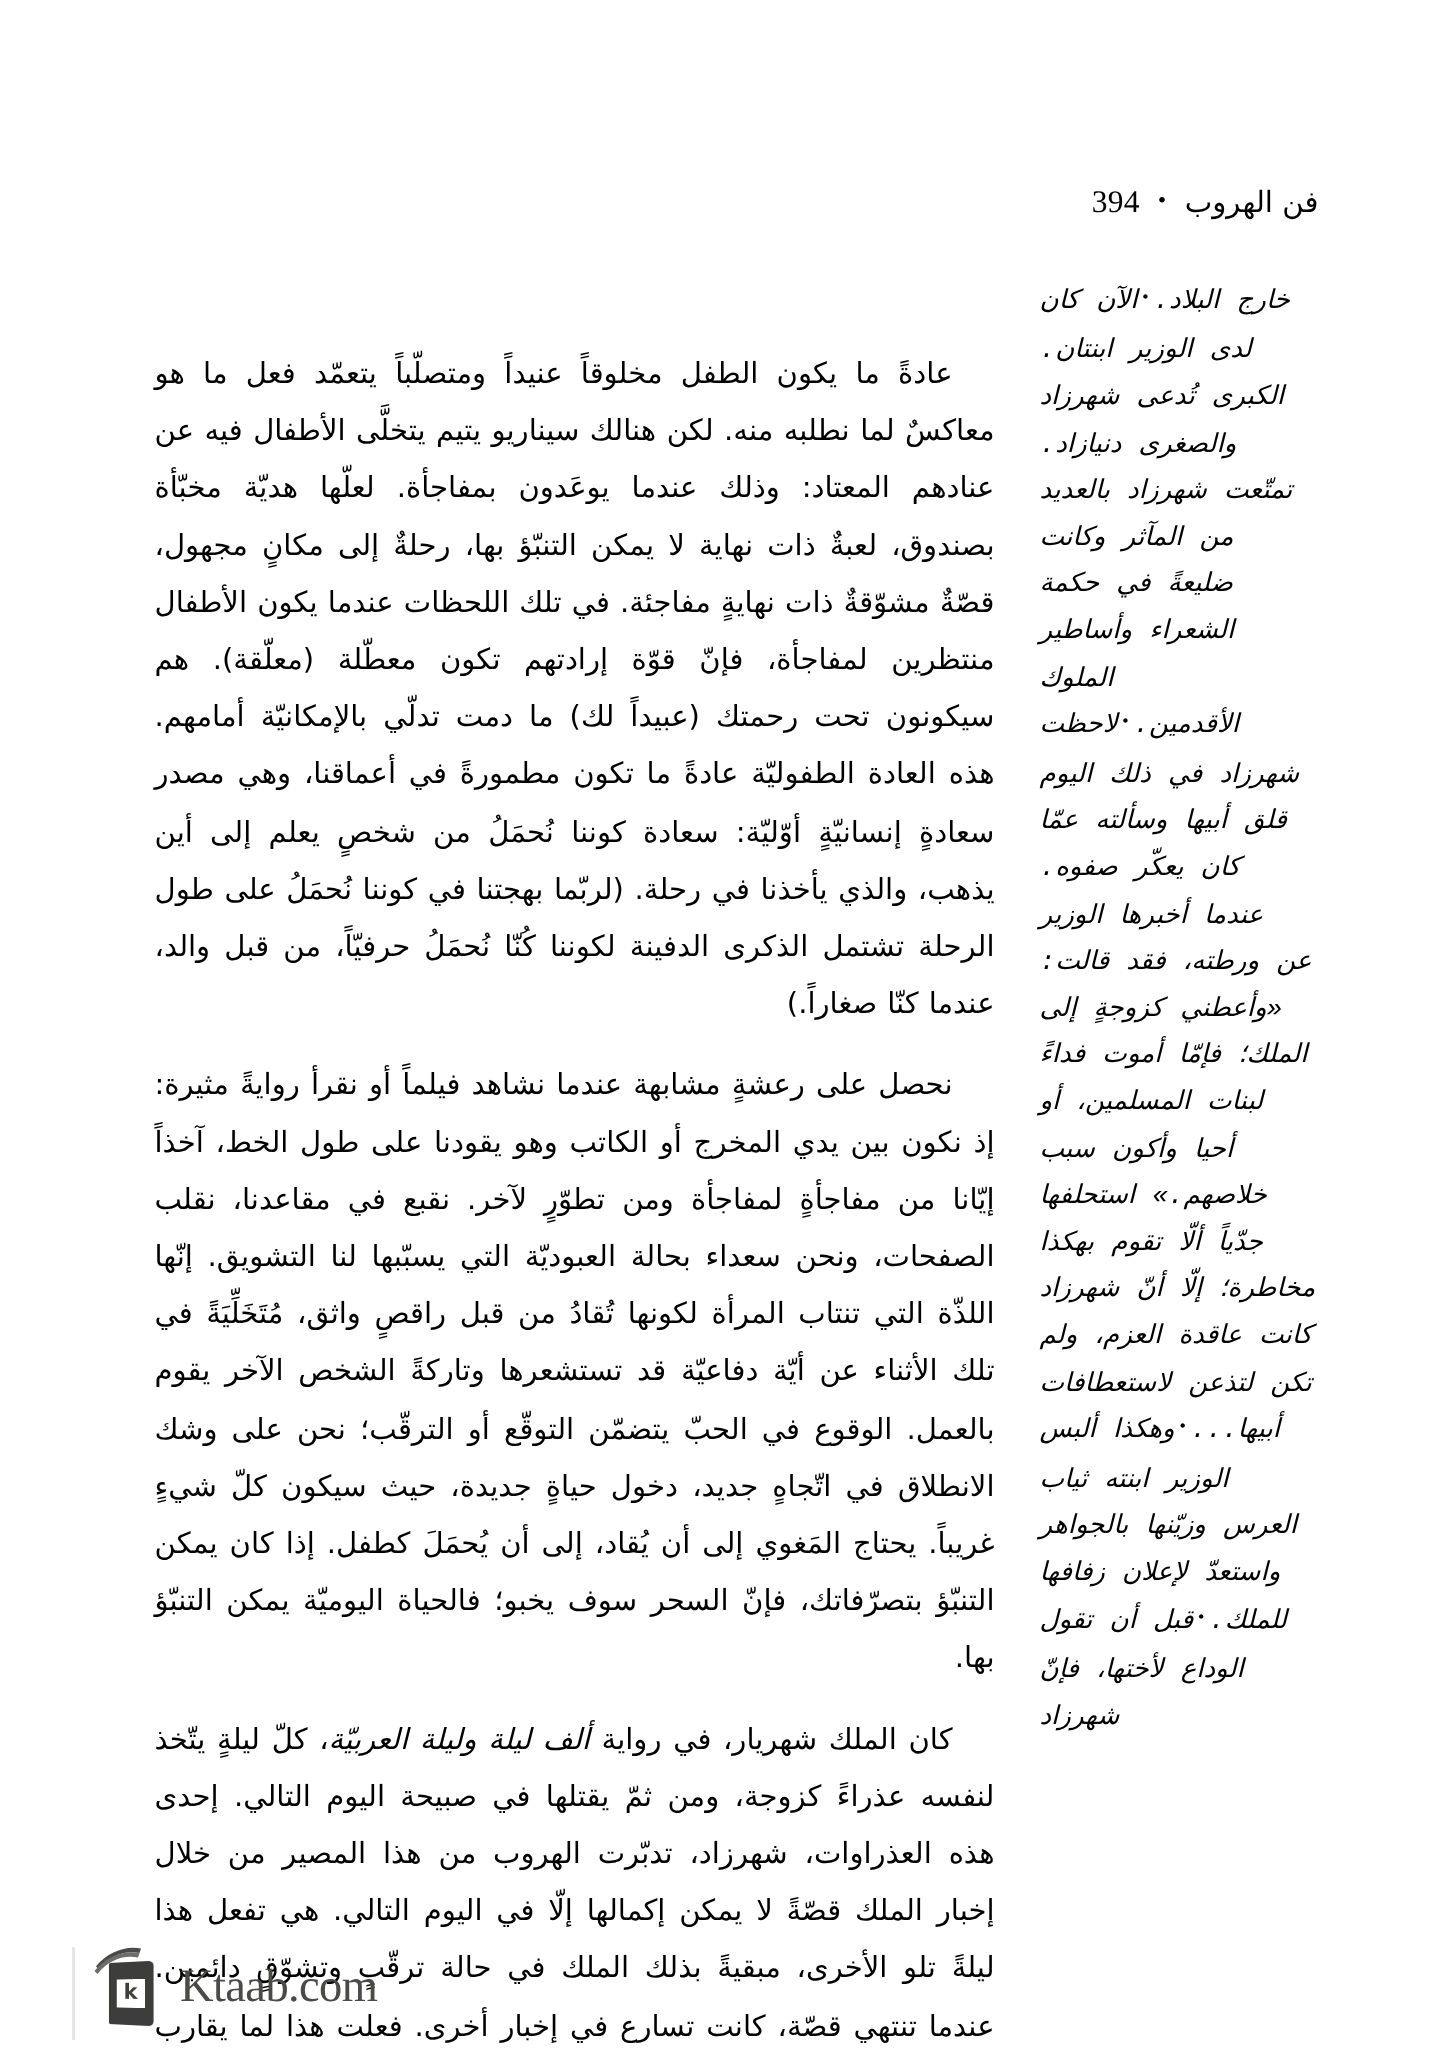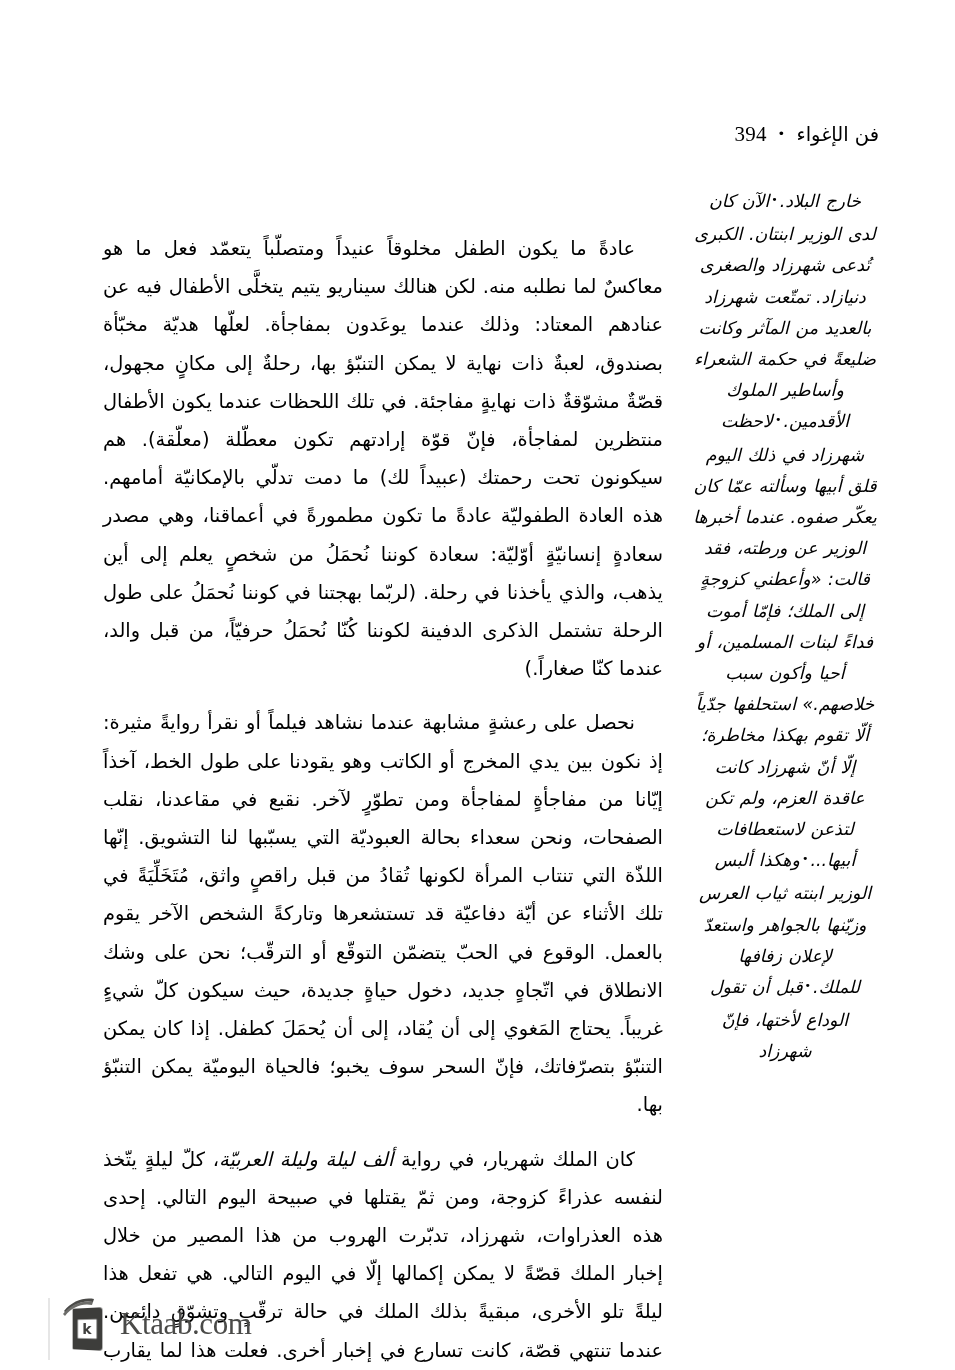--- a/index.html
+++ b/index.html
@@ -99,21 +99,22 @@
     direction: rtl;
     text-align: center;
     font-family: "DejaVu Sans", sans-serif;
     font-style: italic;
     font-size: 17.4px;
     line-height: 31.2px;
     word-spacing: 1px;
   }
   .margin-col p {
     margin: 0;
-    text-align: center;
+    text-align: left;
+    font-family: Liberation Mono, monospace;
   }
   .margin-col .bullet {
     font-style: normal;
     font-size: 11px;
     position: relative;
     top: -4px;
     padding: 0 2px;
   }
 
   
@@ -178,21 +179,21 @@
     height: 62px;
     background: #e6e6e6;
   }
 </style>
 </head>
 <body>
 
 <div class="page">
 
   <div class="running-head">
-    <span class="head-title">فن الإغواء</span>
+    <span class="head-title">فن الهروب</span>
     <span class="dot">•</span>
     <span class="folio">394</span>
   </div>
 
 
   <div class="body-col">
     <p>عادةً ما يكون الطفل مخلوقاً عنيداً ومتصلّباً يتعمّد فعل ما هو معاكسٌ لما نطلبه منه. لكن هنالك سيناريو يتيم يتخلَّى الأطفال فيه عن عنادهم المعتاد: وذلك عندما يوعَدون بمفاجأة. لعلّها هديّة مخبّأة بصندوق، لعبةٌ ذات نهاية لا يمكن التنبّؤ بها، رحلةٌ إلى مكانٍ مجهول، قصّةٌ مشوّقةٌ ذات نهايةٍ مفاجئة. في تلك اللحظات عندما يكون الأطفال منتظرين لمفاجأة، فإنّ قوّة إرادتهم تكون معطّلة (معلّقة). هم سيكونون تحت رحمتك (عبيداً لك) ما دمت تدلّي بالإمكانيّة أمامهم. هذه العادة الطفوليّة عادةً ما تكون مطمورةً في أعماقنا، وهي مصدر سعادةٍ إنسانيّةٍ أوّليّة: سعادة كوننا نُحمَلُ من شخصٍ يعلم إلى أين يذهب، والذي يأخذنا في رحلة. (لربّما بهجتنا في كوننا نُحمَلُ على طول الرحلة تشتمل الذكرى الدفينة لكوننا كُنّا نُحمَلُ حرفيّاً، من قبل والد، عندما كنّا صغاراً.)</p>
     <p>نحصل على رعشةٍ مشابهة عندما نشاهد فيلماً أو نقرأ روايةً مثيرة: إذ نكون بين يدي المخرج أو الكاتب وهو يقودنا على طول الخط، آخذاً إيّانا من مفاجأةٍ لمفاجأة ومن تطوّرٍ لآخر. نقبع في مقاعدنا، نقلب الصفحات، ونحن سعداء بحالة العبوديّة التي يسبّبها لنا التشويق. إنّها اللذّة التي تنتاب المرأة لكونها تُقادُ من قبل راقصٍ واثق، مُتَخَلِّيَةً في تلك الأثناء عن أيّة دفاعيّة قد تستشعرها وتاركةً الشخص الآخر يقوم بالعمل. الوقوع في الحبّ يتضمّن التوقّع أو الترقّب؛ نحن على وشك الانطلاق في اتّجاهٍ جديد، دخول حياةٍ جديدة، حيث سيكون كلّ شيءٍ غريباً. يحتاج المَغوي إلى أن يُقاد، إلى أن يُحمَلَ كطفل. إذا كان يمكن التنبّؤ بتصرّفاتك، فإنّ السحر سوف يخبو؛ فالحياة اليوميّة يمكن التنبّؤ بها.</p>
     <p class="closing"><span>كان الملك شهريار، في رواية </span><em>ألف ليلة وليلة العربيّة</em><span>، كلّ ليلةٍ يتّخذ لنفسه عذراءً كزوجة، ومن ثمّ يقتلها في صبيحة اليوم التالي. إحدى هذه العذراوات، شهرزاد، تدبّرت الهروب من هذا المصير من خلال إخبار الملك قصّةً لا يمكن إكمالها إلّا في اليوم التالي. هي تفعل هذا ليلةً تلو الأخرى، مبقيةً بذلك الملك في حالة ترقّبٍ وتشوّقٍ دائمين. عندما تنتهي قصّة، كانت تسارع في إخبار أخرى. فعلت هذا لما يقارب الثلاث</span></p>
   </div>

